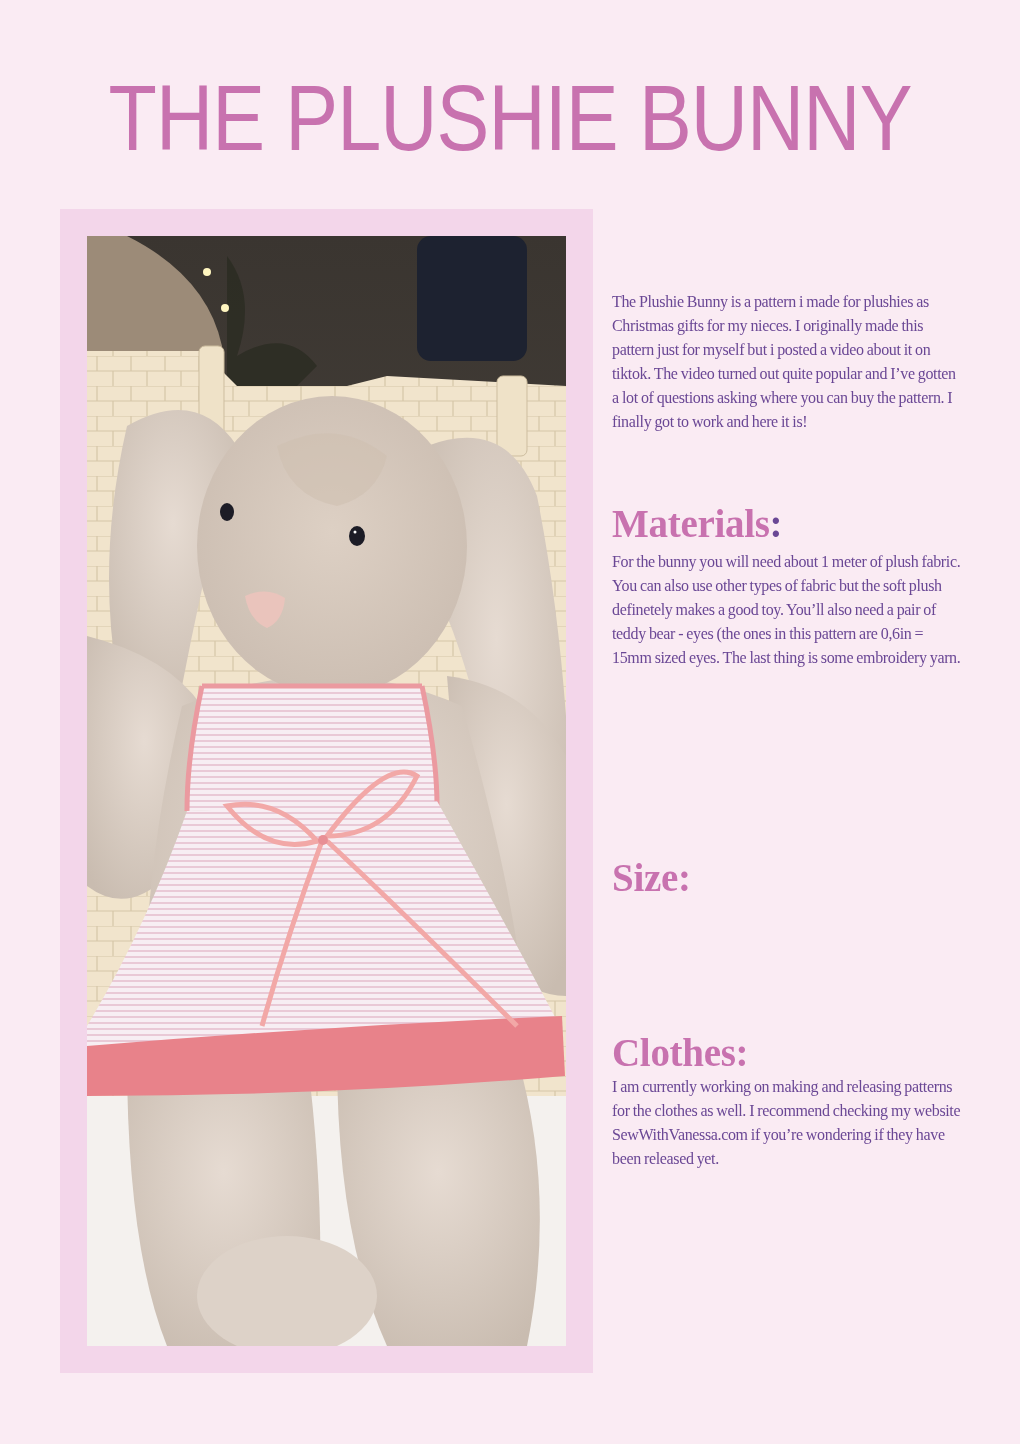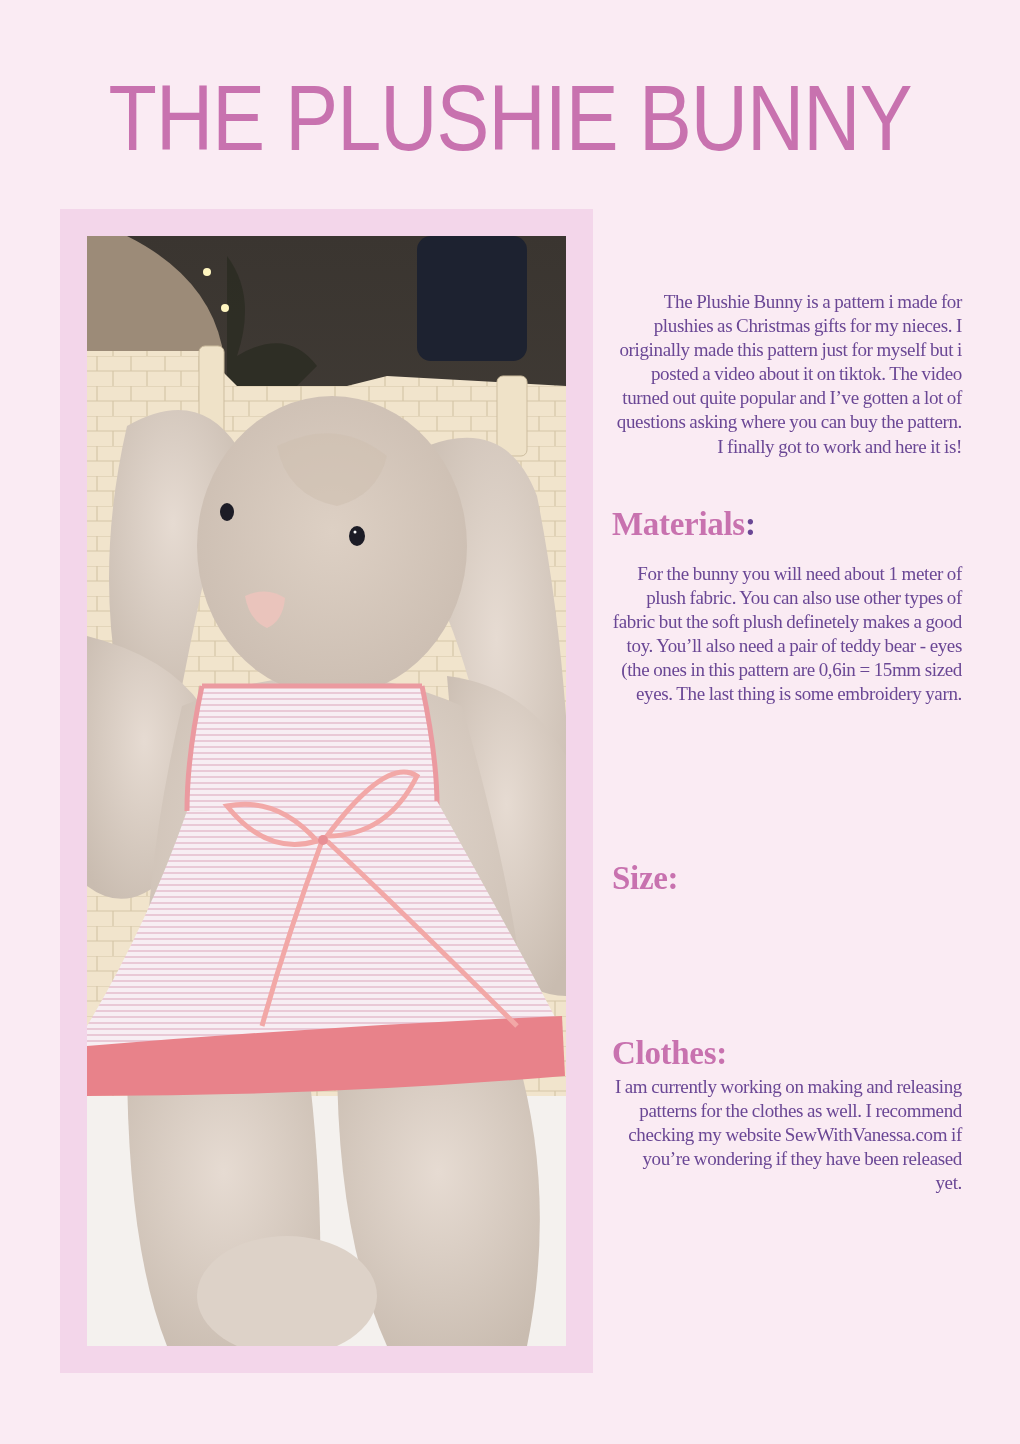--- a/index.html
+++ b/index.html
@@ -24,26 +24,25 @@
     .photo {
       position: absolute; left: 87px; top: 236px; width: 479px; height: 1110px;
       overflow: hidden; background: #d8cfc6;
     }
     .photo svg { display: block; }
     .col {
       position: absolute; left: 612px; top: 290px; width: 350px;
       color: #6A4795;
     }
     .para {
-      font-size: 19px; line-height: 24.1px; margin: 0; letter-spacing: -0.35px;
+      font-size: 16px; line-height: 24.1px; margin: 0; letter-spacing: -0.35px;
       word-spacing: -0.5px;
-      text-align: right;
     }
     .heading {
-      font-size: 33px; line-height: 36px; color: #C872AF; margin: 0;
+      font-size: 39px; line-height: 36px; color: #C872AF; margin: 0;
       letter-spacing: -0.3px;
     }
     .heading .colon-purple { color: #6A4795; }
     .sec { position: absolute; left: 0; width: 350px; }
   </style>
 </head>
 <body>
 
 <div class="title">THE PLUSHIE BUNNY</div>
 
@@ -126,21 +125,21 @@
     <path d="M240 605 Q320 680 430 790" stroke="#f2a8a7" stroke-width="5" fill="none"></path>
     <circle cx="236" cy="604" r="5" fill="#e88f95"></circle>
   </svg>
 </div>
 
 <div class="col">
   <p class="para sec" style="top:0">The Plushie Bunny is a pattern i made for plushies as Christmas gifts for my nieces. I originally made this pattern just for myself but i posted a video about it on tiktok. The video turned out quite popular and I’ve gotten a lot of questions asking where you can buy the pattern. I finally got to work and here it is!</p>
 
   <div class="sec" style="top:216px">
     <h2 class="heading"><span>Materials</span><span class="colon-purple">:</span></h2>
-    <p class="para" style="margin-top:20px">For the bunny you will need about 1 meter of plush fabric. You can also use other types of fabric but the soft plush definetely makes a good toy. You’ll also need a pair of teddy bear - eyes (the ones in this pattern are 0,6in = 15mm sized eyes. The last thing is some embroidery yarn.</p>
+    <p class="para" style="margin-top:8px">For the bunny you will need about 1 meter of plush fabric. You can also use other types of fabric but the soft plush definetely makes a good toy. You’ll also need a pair of teddy bear - eyes (the ones in this pattern are 0,6in = 15mm sized eyes. The last thing is some embroidery yarn.</p>
   </div>
 
   <div class="sec" style="top:570px">
     <h2 class="heading">Size:</h2>
   </div>
 
   <div class="sec" style="top:745px">
     <h2 class="heading">Clothes:</h2>
     <p class="para" style="margin-top:4px">I am currently working on making and releasing patterns for the clothes as well. I recommend checking my website SewWithVanessa.com if you’re wondering if they have been released yet.</p>
   </div>

